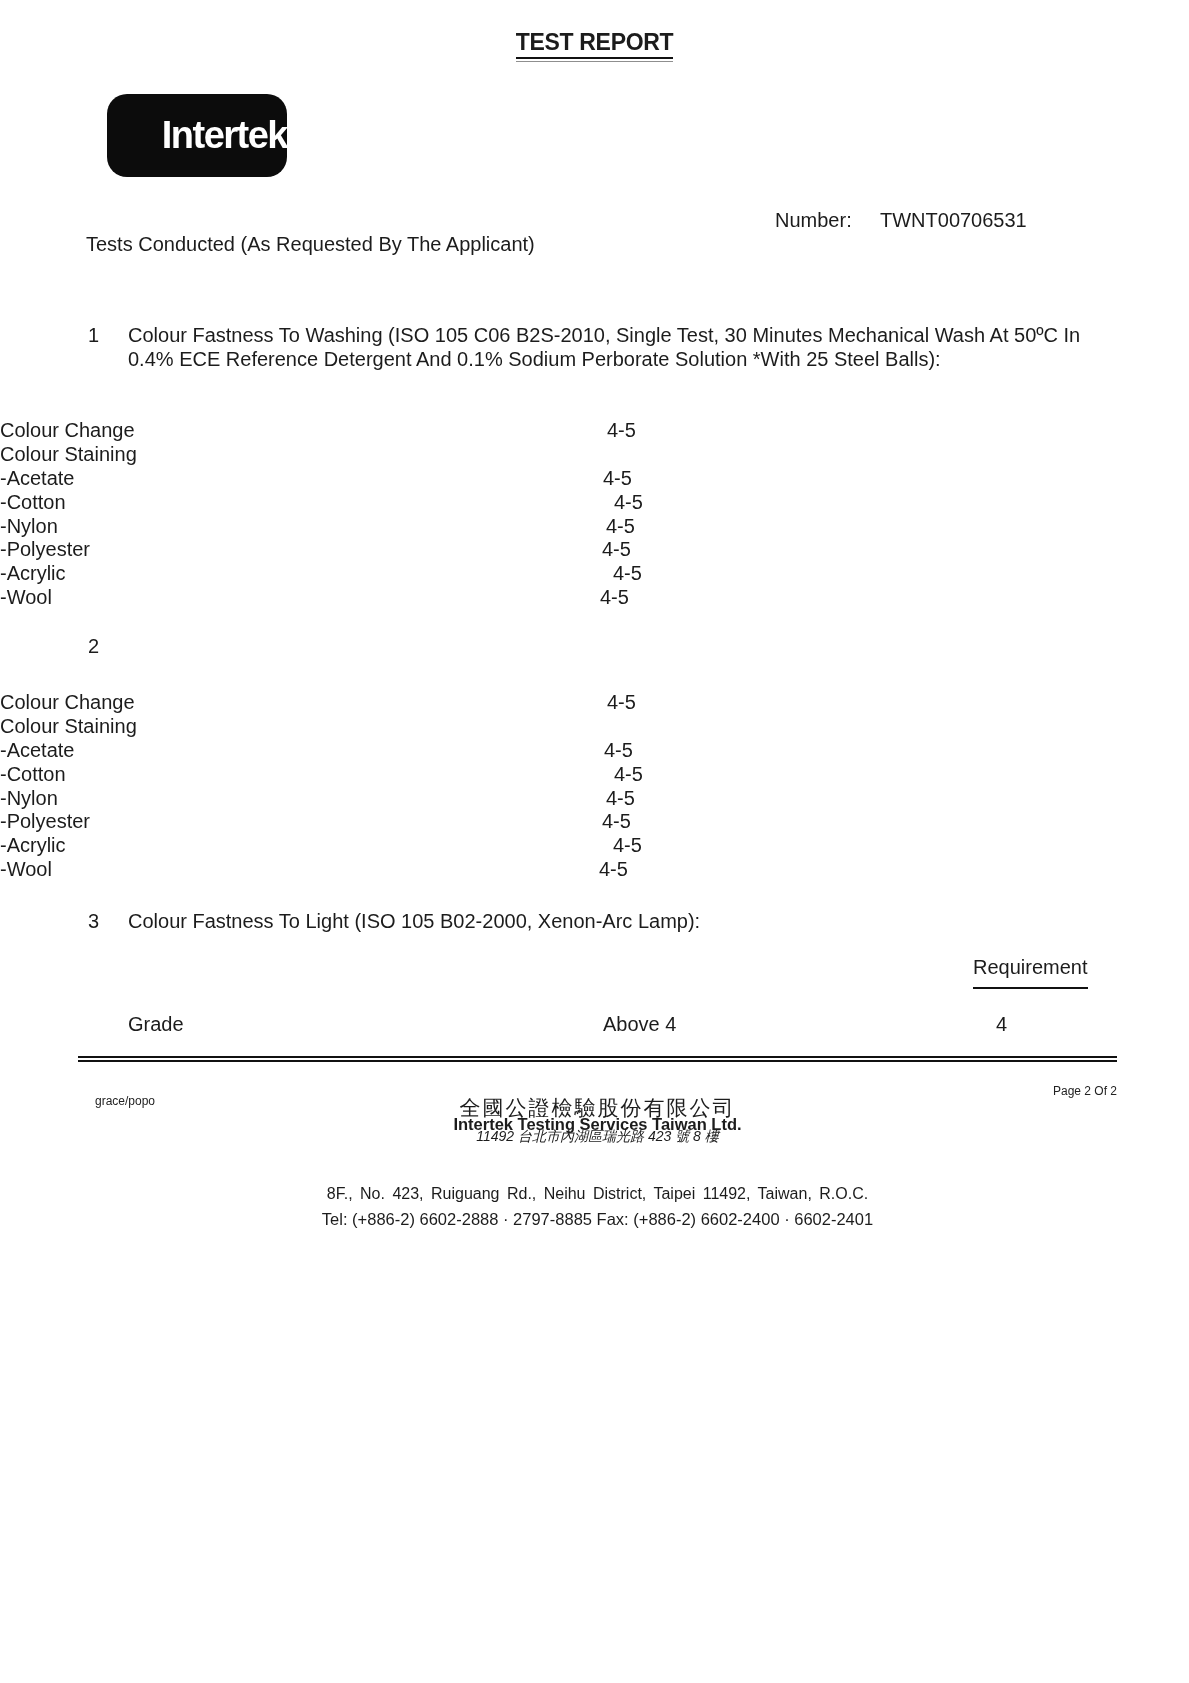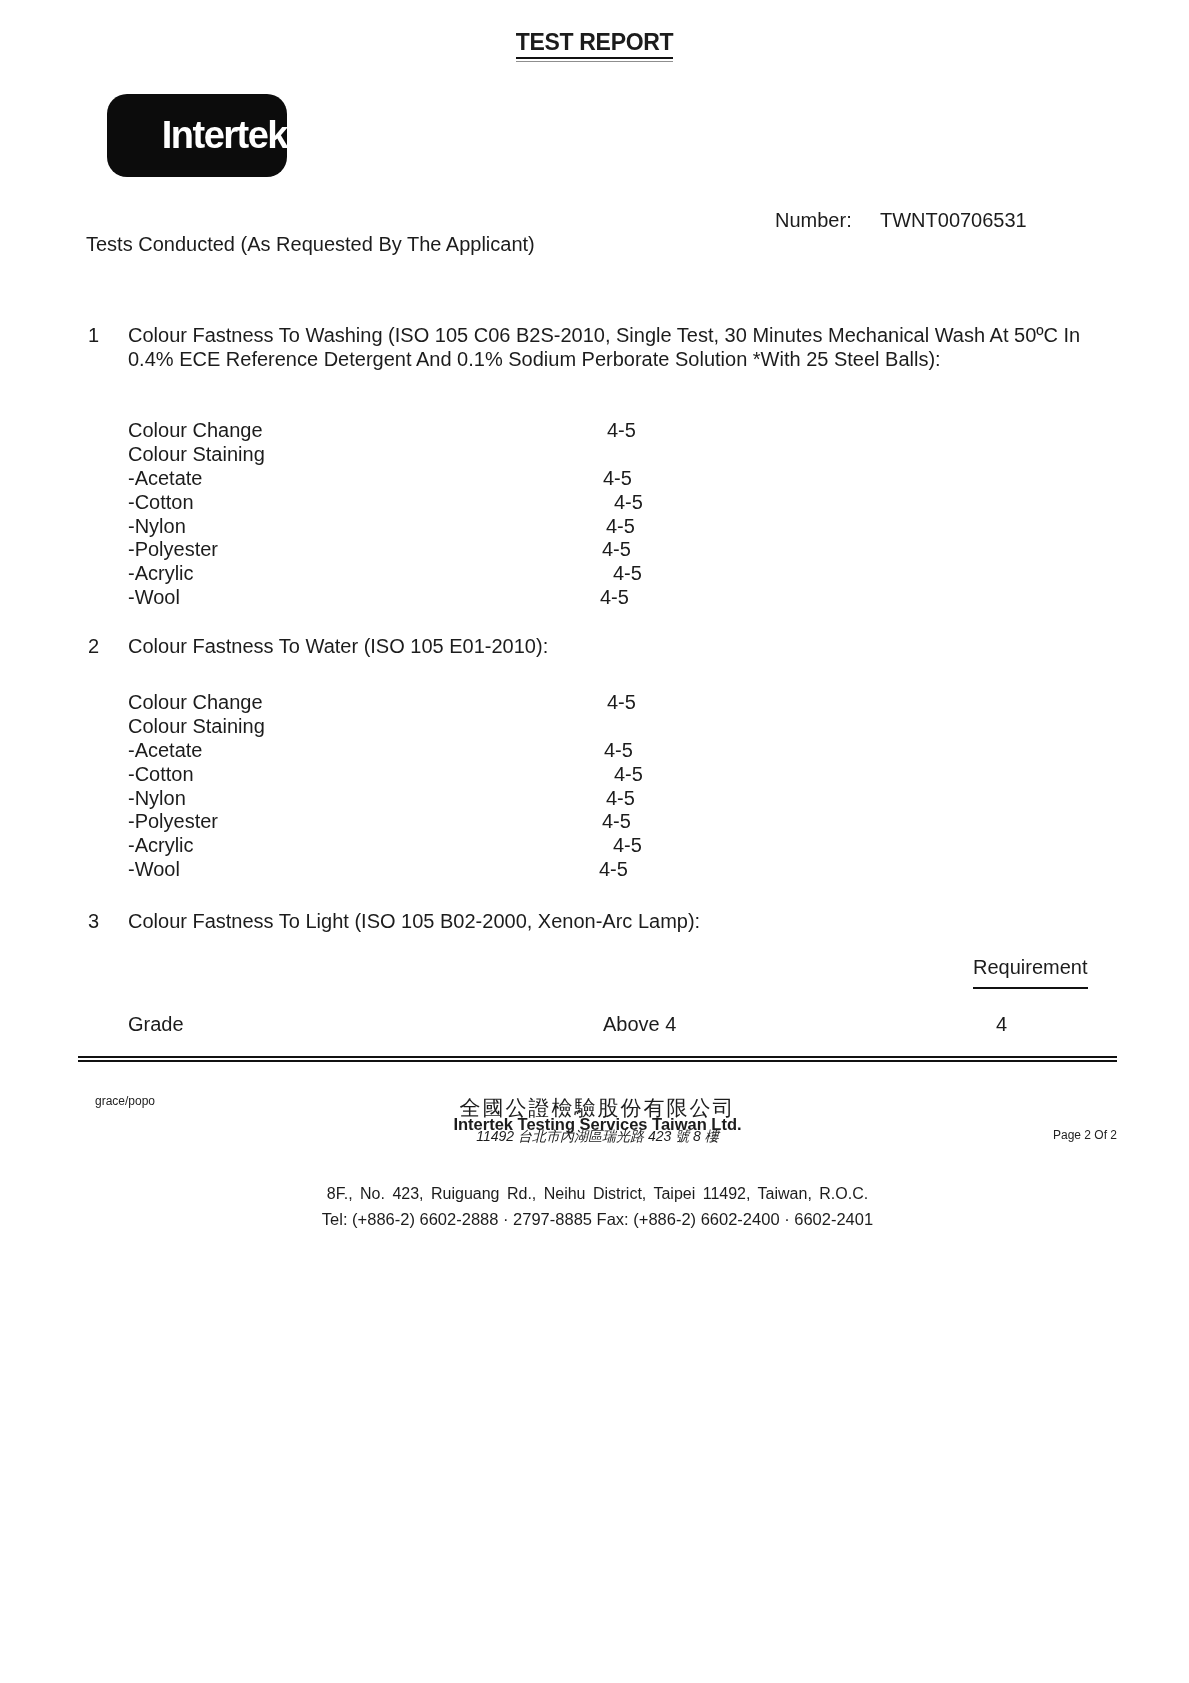--- a/index.html
+++ b/index.html
@@ -28,37 +28,37 @@
   .subtitle{top:233px;left:86px;}
 
   
   .sec-head{left:0;width:1189px;line-height:24px;}
   .sec-num{position:absolute;left:88px;top:0;}
   .sec-text{margin-left:128px;margin-right:100px;}
 
   
   .rows{left:0;width:1189px;}
   .row{position:relative;height:23.9px;line-height:23.9px;}
-  .row .lbl{margin-left:128px;}
+  .row .lbl{}
   .row .val{position:absolute;top:0;}
 
   
   .requirement{top:956px;left:973px;border-bottom:2px solid #111;padding-bottom:8px;}
   .grade-label{top:1013px;left:128px;}
   .grade-result{top:1013px;left:603px;}
   .grade-req{top:1013px;left:996px;}
 
   
   .divider{top:1056px;left:78px;width:1039px;height:2px;
     border-top:2px solid #111;border-bottom:2px solid #111;}
 
   
   .f-small{font-size:12px;color:#222;margin-left:12px;}
   .f-author{top:1094px;left:83px;}
-  .f-page{top:1128px;right:72px;}
+  .f-page{top:1084px;right:72px;}
   .f-center{left:78px;width:1039px;text-align:center;}
   .f-company{top:1115px;font-size:16.5px;font-weight:bold;}
   .f-addr-en{top:1185px;font-size:16px;word-spacing:3px;}
   .f-company-zh{top:1094px;font-size:21px;letter-spacing:2px;}
   .f-addr-zh{top:1128px;font-size:14px;font-style:italic;}
   .f-tel{top:1210px;font-size:16.5px;}
 </style>
 </head>
 <body>
 
@@ -112,23 +112,20 @@
     <span class="val" style="left:613px">4-5</span>
   </div>
   <div class="row">
     <span class="lbl">-Wool</span>
     <span class="val" style="left:600px">4-5</span>
   </div>
 </div>
 
 <div class="abs sec-head" style="top:634px">
   <span class="sec-num">2</span>
-  <div class="sec-text">
-    <div>Colour Fastness To Water (ISO 105 E01-2010):</div>
-  </div>
 </div>
 
 <div class="abs rows" style="top:691px">
   <div class="row">
     <span class="lbl">Colour Change</span>
     <span class="val" style="left:607px">4-5</span>
   </div>
   <div class="row">
     <span class="lbl">Colour Staining</span>
   </div>

